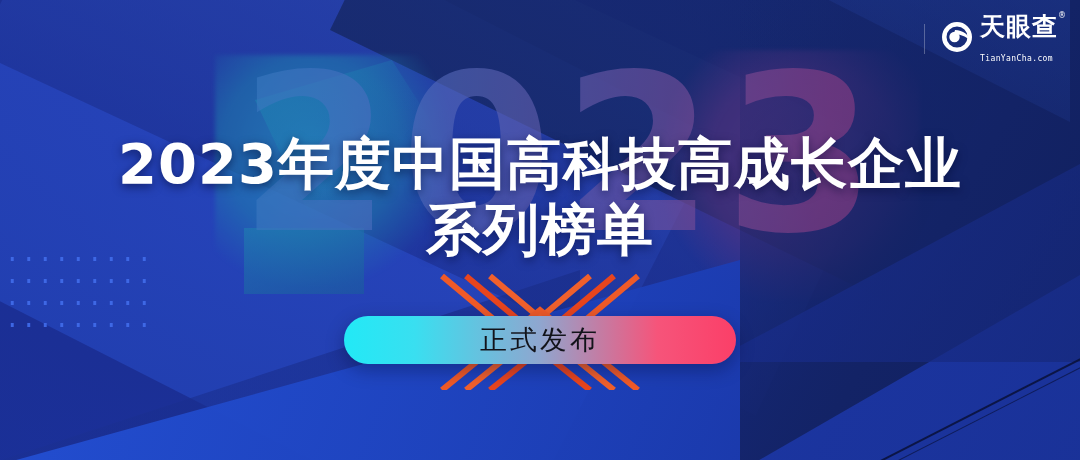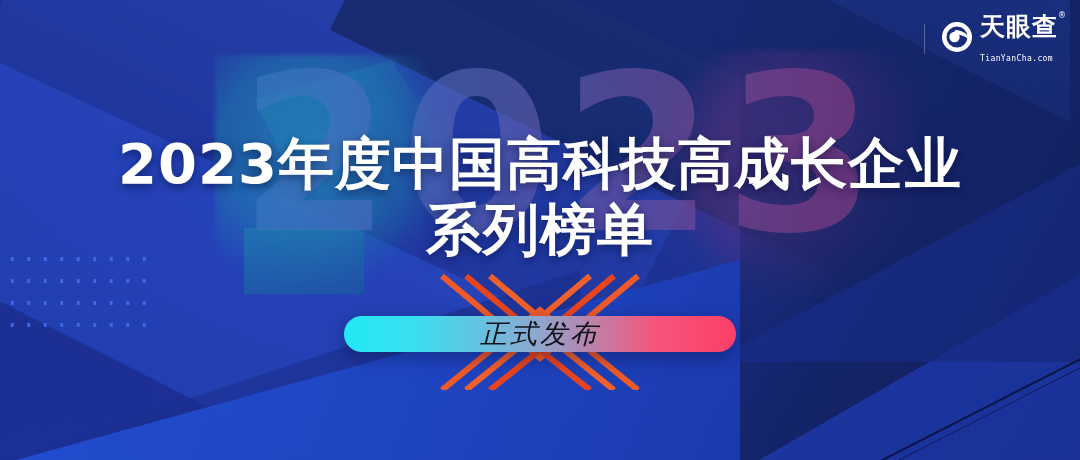--- a/index.html
+++ b/index.html
@@ -182,26 +182,25 @@
   .headline .l2 {
     display:block;
     margin-top:2px;
   }
 
   
   .pill {
     position:absolute;
     left:50%; top:316px;
     transform:translateX(-50%);
-    width:392px; height:36px;
+    width:392px; height:48px;
     border-radius:26px;
     background:linear-gradient(90deg, #22e9f6 0%, #39dff0 18%, #8fa6cf 50%, #f6547a 80%, #fb3f68 100%);
     display:flex; align-items:center; justify-content:center;
     box-shadow:0 6px 18px rgba(5,10,50,.35);
-    font-style:italic;
   }
   .pill-label {
     font-family:"DejaVu Sans","Liberation Sans", sans-serif;
     font-size:27px;
     font-weight:400;
     color:#12131a;
     letter-spacing:3px;
   }
 
   

